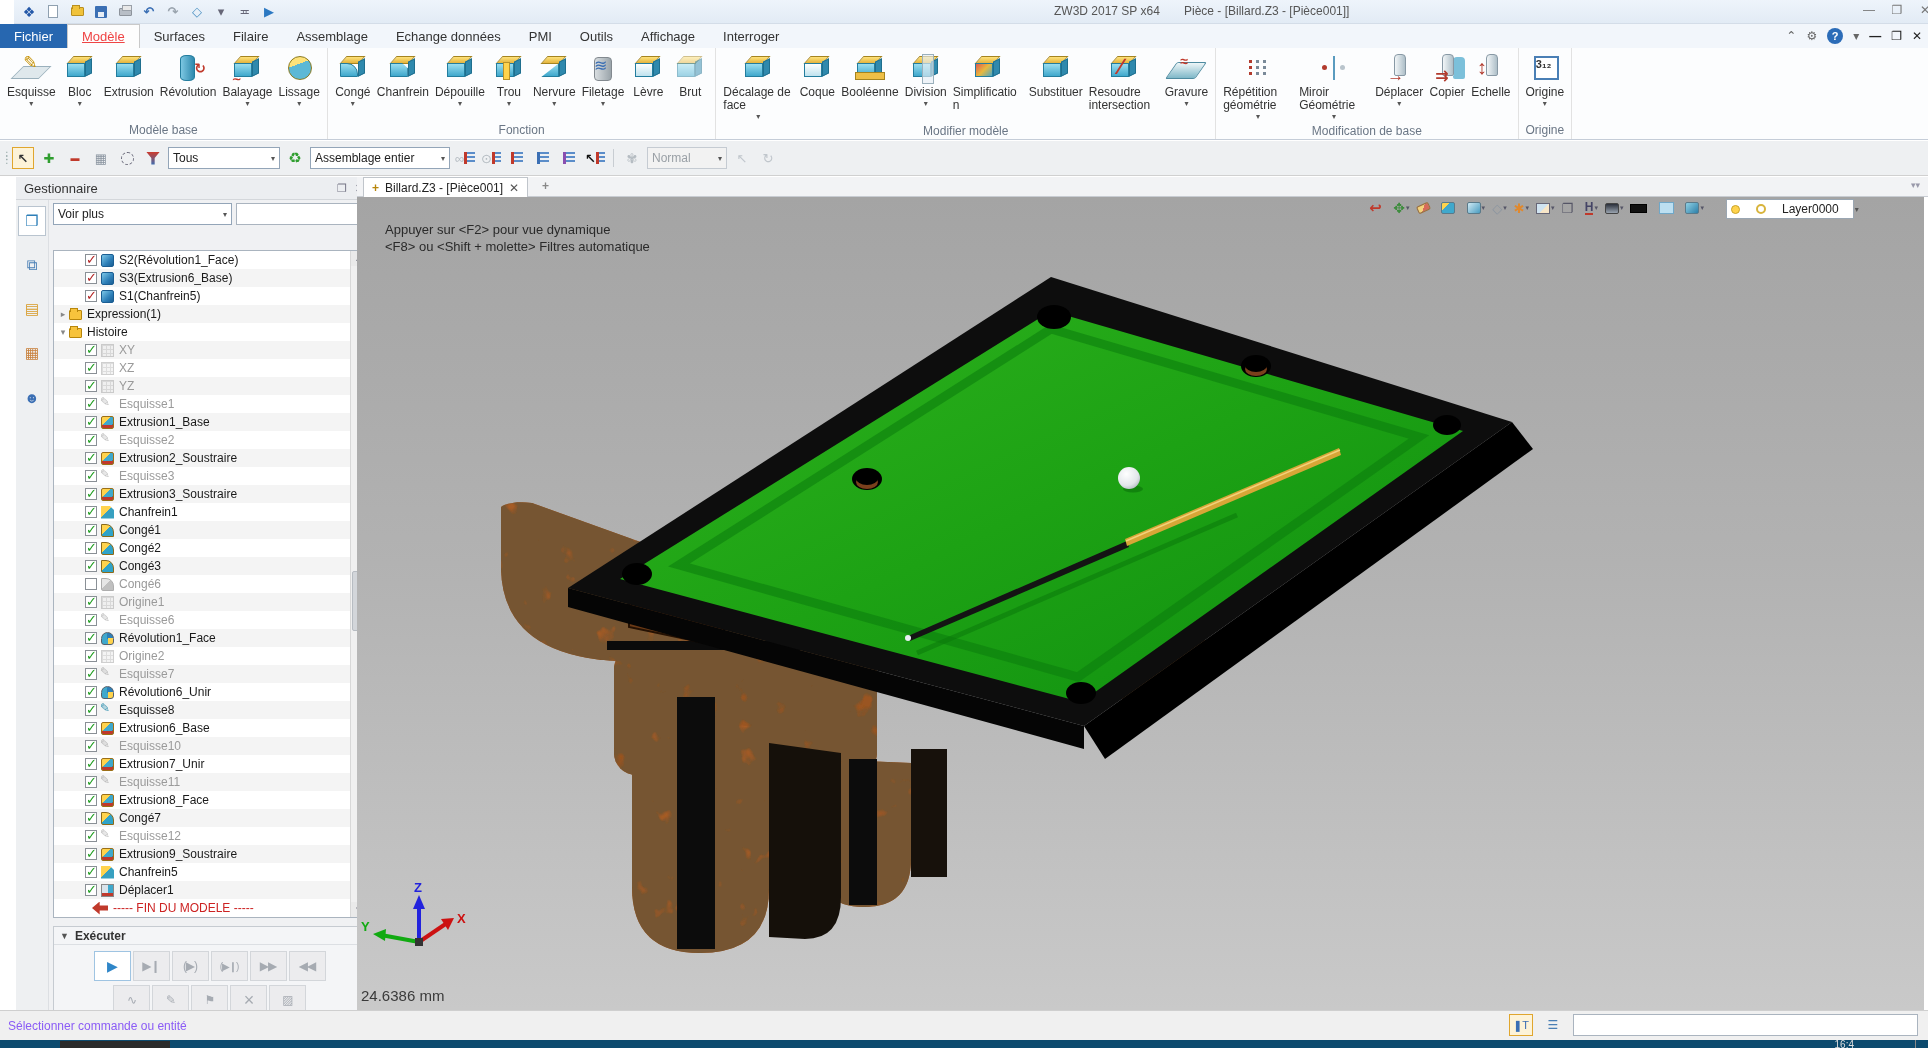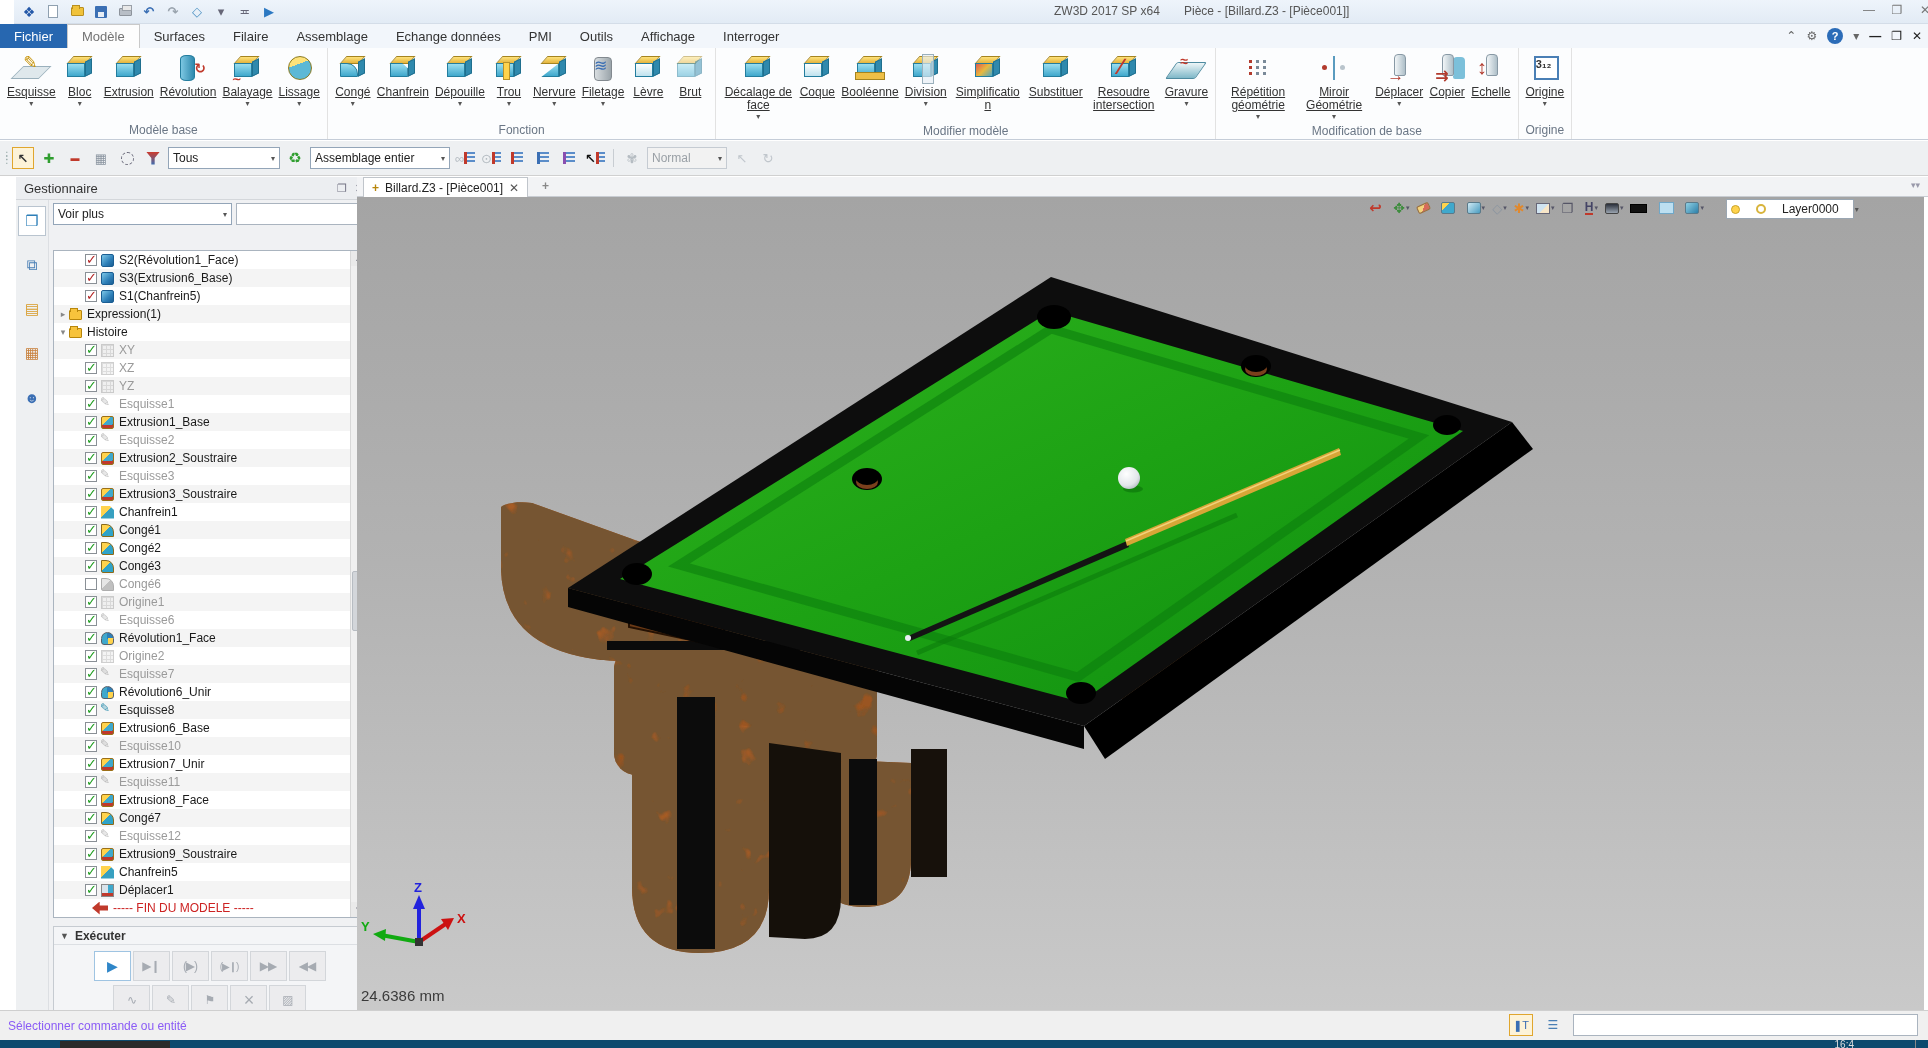--- a/index.html
+++ b/index.html
@@ -29,32 +29,32 @@
   .qa-item[data-icon="play-icon"] .qico::before{content:"▶";color:#2b78c2;}
   .t-app{position:absolute;left:1040px;top:4px;color:#555;}
   .t-doc{position:absolute;left:1170px;top:4px;color:#555;}
   .winbtns{position:absolute;right:8px;top:3px;display:flex;gap:10px;color:#777;font-size:12px;}
   .winbtns span{width:18px;text-align:center;cursor:default;}
 
   
   .menubar{position:absolute;left:0;top:24px;width:100%;height:24px;background:#f2f6fb;display:flex;align-items:stretch;font-size:13px;}
   .mitem{padding:3px 14px;display:flex;align-items:center;color:#333;}
   .mitem[data-state="file"]{background:#2767b0;color:#fff;}
-  .mitem[data-state="active"]{background:#fdfdfd;border:1px solid #c9c9c9;border-bottom:none;color:#737373;}
+  .mitem[data-state="active"]{background:#fdfdfd;border:1px solid #c9c9c9;border-bottom:none;color:#ef4444;text-decoration:underline;}
   .menu-right{position:absolute;right:6px;top:24px;height:24px;display:flex;align-items:center;gap:10px;}
   .mri{color:#666;font-size:12px;}
   .mri.help{width:16px;height:16px;border-radius:50%;background:#2b6cb8;color:#fff;font-weight:bold;font-size:11px;display:flex;align-items:center;justify-content:center;}
   .mri.dark{color:#222;font-weight:bold;}
 
   
   .ribbon{position:absolute;left:0;top:48px;width:100%;height:92px;background:#fcfdfe;border-bottom:1px solid #c5cdd8;display:flex;align-items:stretch;}
   .rgroup{display:flex;flex-direction:column;border-right:1px solid #e2e2e2;padding:2px 4px 0 4px;}
   .ritems{display:flex;flex:1;align-items:flex-start;}
   .ritem{display:flex;flex-direction:column;align-items:center;max-width:76px;min-width:40px;padding:2px 3px;cursor:default;}
-  .rlabel{font-size:12px;color:#333;text-align:center;line-height:13px;margin-top:2px;overflow-wrap:break-word;text-decoration:underline;}
+  .rlabel{font-size:12px;color:#333;text-align:left;line-height:13px;margin-top:2px;overflow-wrap:break-word;}
   .ritem[data-state="break"] .rlabel{max-width:72px;overflow-wrap:anywhere;}
   .rarrow{font-size:8px;color:#555;height:9px;visibility:hidden;line-height:9px;}
   .ritem[data-menu="true"] .rarrow{visibility:visible;}
   .rcap{height:17px;text-align:center;color:#6a7685;font-size:12px;line-height:16px;}
   
   .ricon{position:relative;width:36px;height:32px;flex:none;}
   .ricon i{position:absolute;}
   .ricon .ft{left:8px;top:4px;width:19px;height:8px;background:linear-gradient(#fee27a,#e4b43e);transform:skewX(-42deg);border:1px solid #a5841f;}
   .ricon .ff{left:5px;top:11px;width:18px;height:14px;background:linear-gradient(#9adef0,#3fa8cc);border:1px solid #237d9e;}
   .ricon .fs{left:23px;top:8px;width:7px;height:15px;background:#2f89ad;transform:skewY(-28deg);border:1px solid #1f6f8e;}
@@ -1006,20 +1006,24 @@
         <line x1="62" y1="745" x2="90" y2="726" stroke="#cc1111" stroke-width="4"></line>
         <polygon points="97,721 84,722 91,733" fill="#cc1111"></polygon>
         <line x1="62" y1="745" x2="24" y2="738" stroke="#11aa11" stroke-width="4"></line>
         <polygon points="16,737 29,732 28,744" fill="#11aa11"></polygon>
         <rect x="58" y="741" width="8" height="8" fill="#333"></rect>
         <text x="57" y="695" fill="#2222dd" id="axz">Z</text>
         <text x="100" y="726" fill="#cc1111" id="axx">X</text>
         <text x="4" y="734" fill="#11aa11" id="axy">Y</text>
       </g>
     </svg>
+    <div class="hints">
+      <div>Appuyer sur &lt;F2&gt; pour vue dynamique</div>
+      <div>&lt;F8&gt; ou &lt;Shift + molette&gt; Filtres automatique</div>
+    </div>
     <div class="vtools">
 
     <span class="vti" data-icon="exit-icon">
           <span class="vico"></span>
           <span class="varr">▾</span>
         </span>
         <span class="vti" data-icon="pan-hand-icon" data-menu="true">
           <span class="vico"></span>
           <span class="varr">▾</span>
         </span>

